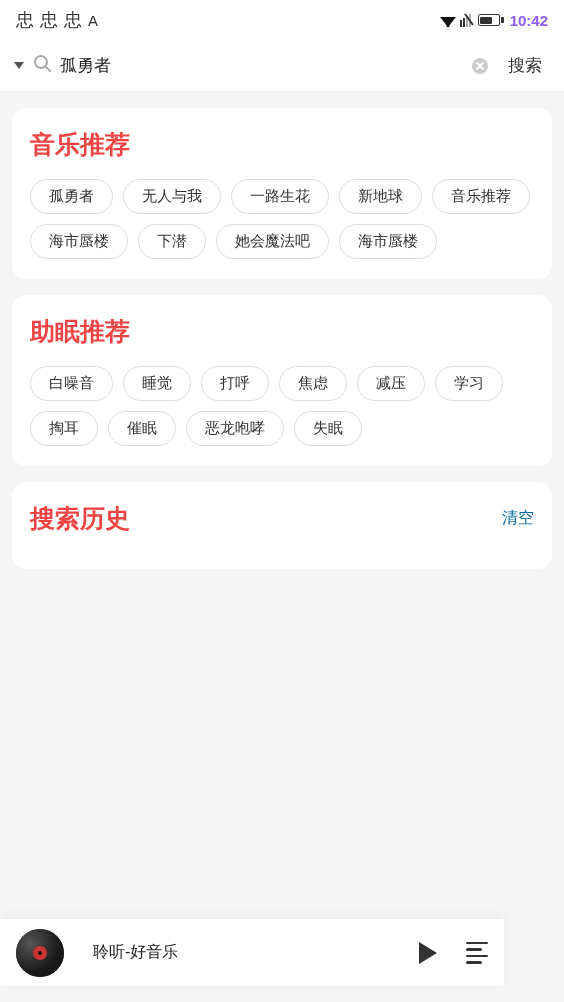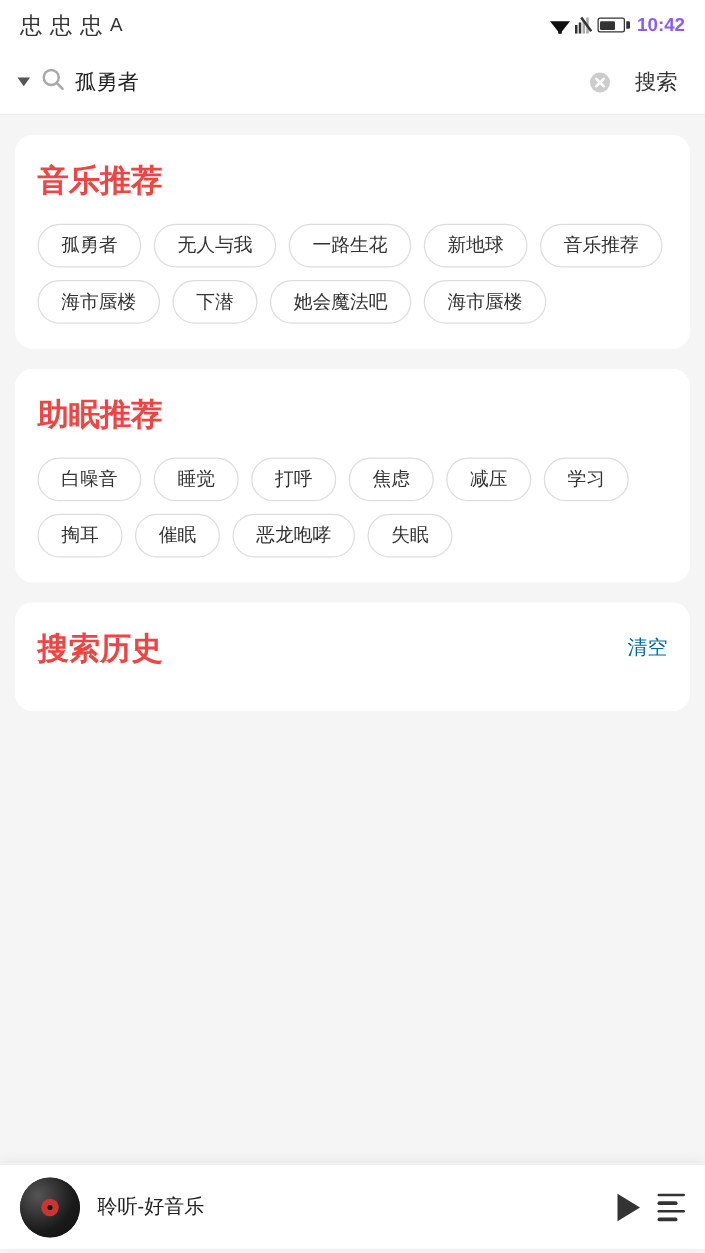--- a/index.html
+++ b/index.html
@@ -162,30 +162,30 @@
 
     .clear-history-btn {
       font-size: 16px;
       color: #0369a1;
       cursor: pointer;
     }
 
     
     .bottom-player {
       position: fixed;
-      bottom: 3px;
+      bottom: 16px;
       left: 0;
-      width: 564px;
+      width: 504px;
       height: 68px;
       background: #fff;
       border-top: 1px solid #eee;
       display: flex;
       align-items: center;
       padding: 0 16px;
-      gap: 14px;
+      gap: 29px;
       box-shadow: 0 -2px 10px rgba(0,0,0,0.06);
     }
 
     .album-cover {
       width: 48px;
       height: 48px;
       border-radius: 50%;
       background: #1a1a1a;
       display: flex;
       align-items: center;

